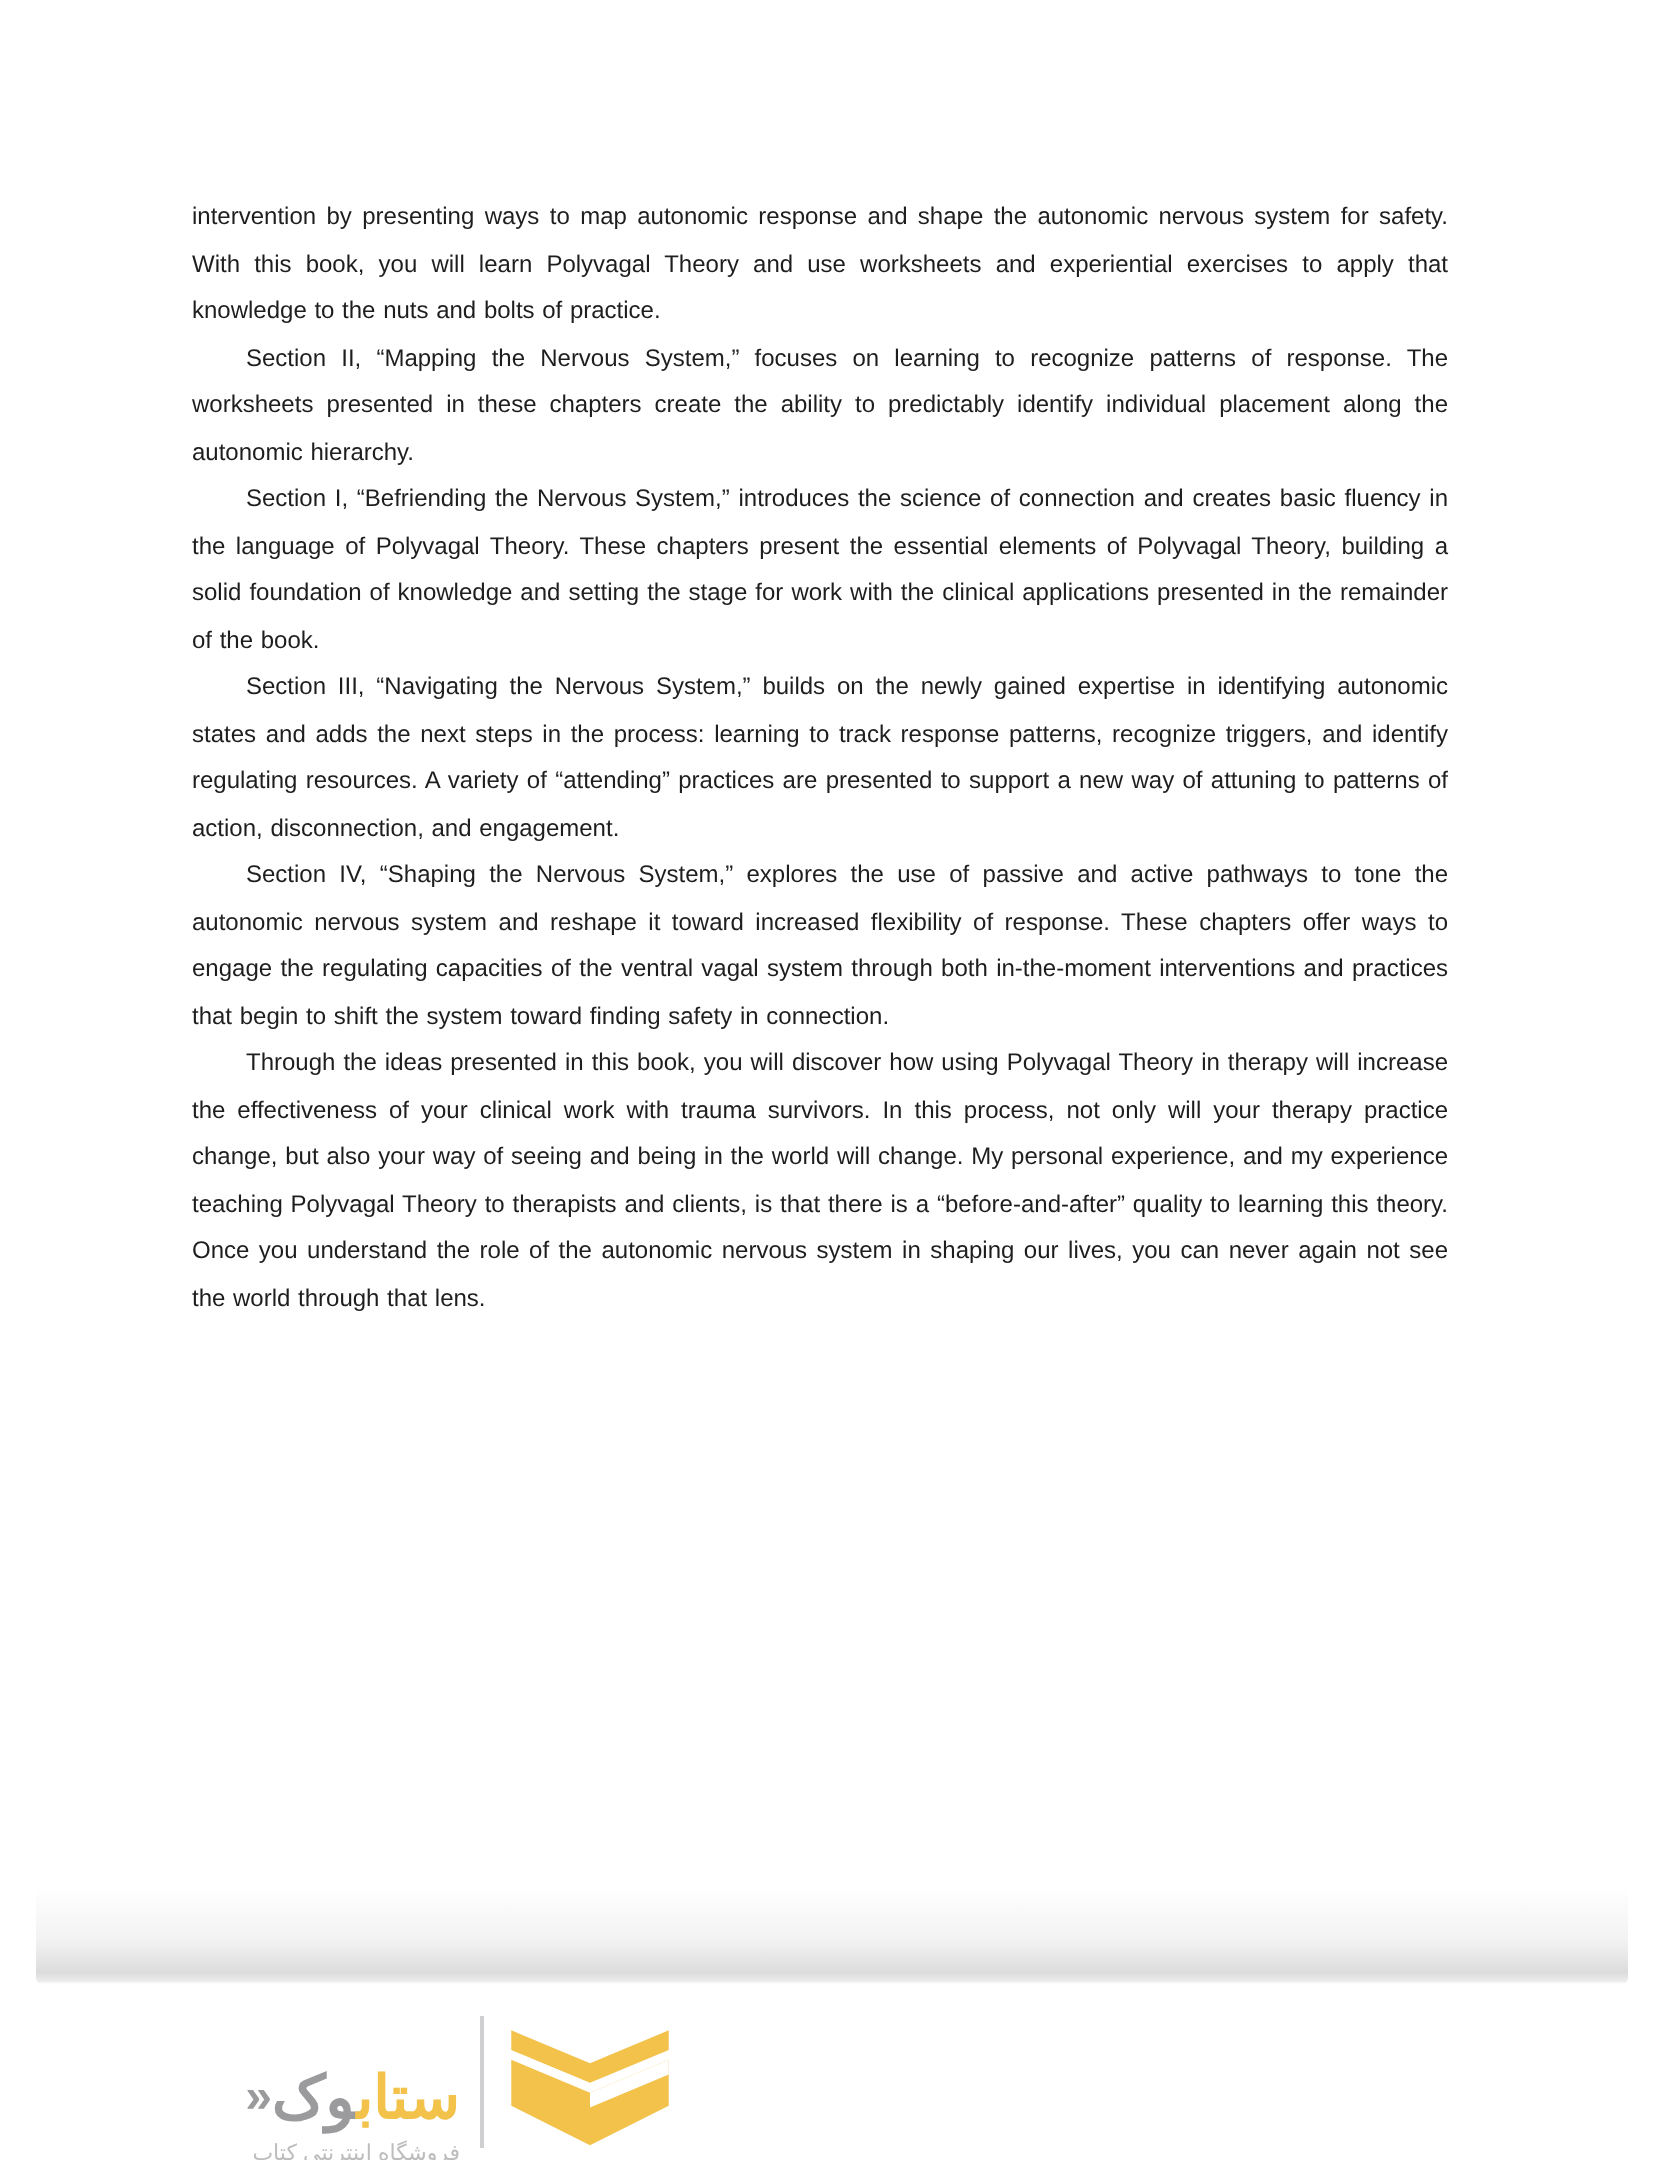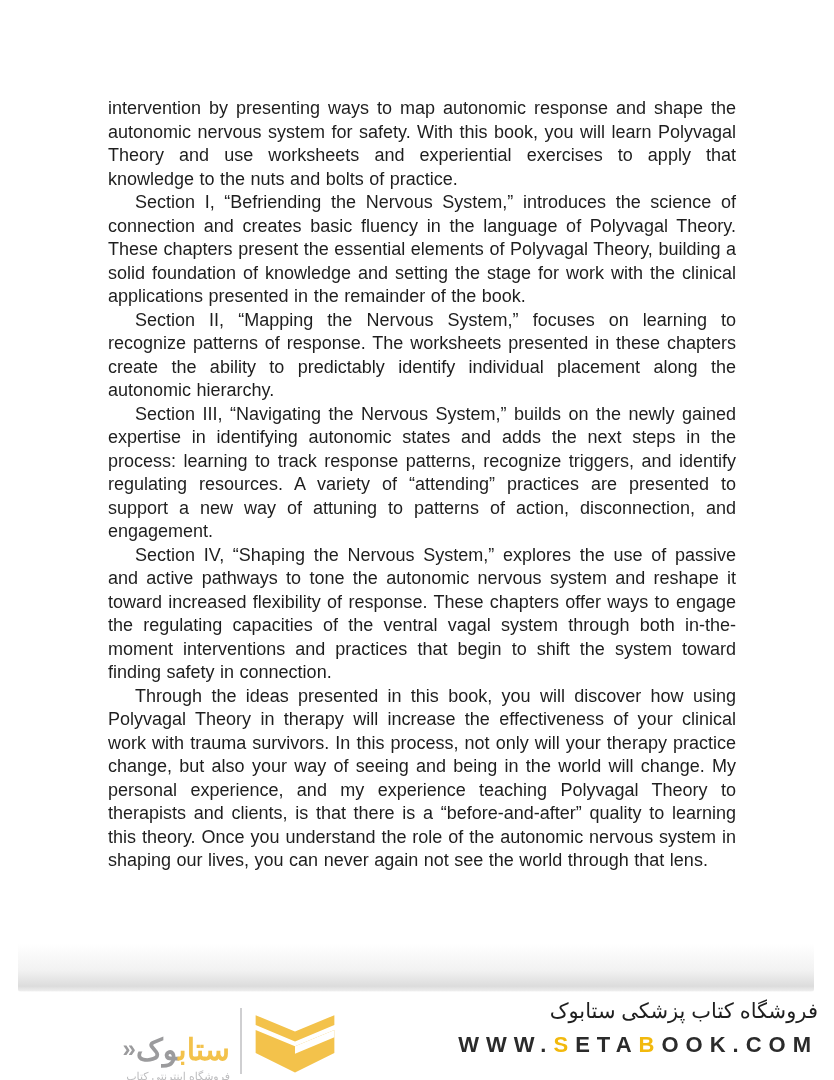--- a/index.html
+++ b/index.html
@@ -18,24 +18,24 @@
     height: 1080px;
     position: relative;
     background: #ffffff;
     overflow: hidden;
     font-family: "Liberation Sans", sans-serif;
   }
 
   
   .text-block {
     position: absolute;
-    left: 108px;
+    left: 96px;
     top: 97px;
     width: 628px;
-    font-size: 18px;
+    font-size: 12px;
     line-height: 23.5px;
     color: var(--text-dark);
     text-align: justify;
     word-spacing: 0.5px;
   }
   .text-block p { margin: 0; }
   .text-block p.indent { text-indent: 27px; }
 
   
   .page-shadow {
@@ -112,22 +112,22 @@
     color: var(--url-dark);
     white-space: nowrap;
   }
   .site-url .accent { color: var(--accent); }
 </style>
 </head>
 <body>
 
 <div class="text-block">
   <p>intervention by presenting ways to map autonomic response and shape the autonomic nervous system for safety. With this book, you will learn Polyvagal Theory and use worksheets and experiential exercises to apply that knowledge to the nuts and bolts of practice.</p>
+  <p class="indent">Section II, “Mapping the Nervous System,” focuses on learning to recognize patterns of response. The worksheets presented in these chapters create the ability to predictably identify individual placement along the autonomic hierarchy.</p>
   <p class="indent">Section I, “Befriending the Nervous System,” introduces the science of connection and creates basic fluency in the language of Polyvagal Theory. These chapters present the essential elements of Polyvagal Theory, building a solid foundation of knowledge and setting the stage for work with the clinical applications presented in the remainder of the book.</p>
-  <p class="indent">Section II, “Mapping the Nervous System,” focuses on learning to recognize patterns of response. The worksheets presented in these chapters create the ability to predictably identify individual placement along the autonomic hierarchy.</p>
   <p class="indent">Section III, “Navigating the Nervous System,” builds on the newly gained expertise in identifying autonomic states and adds the next steps in the process: learning to track response patterns, recognize triggers, and identify regulating resources. A variety of “attending” practices are presented to support a new way of attuning to patterns of action, disconnection, and engagement.</p>
   <p class="indent">Section IV, “Shaping the Nervous System,” explores the use of passive and active pathways to tone the autonomic nervous system and reshape it toward increased flexibility of response. These chapters offer ways to engage the regulating capacities of the ventral vagal system through both in-the-moment interventions and practices that begin to shift the system toward finding safety in connection.</p>
   <p class="indent">Through the ideas presented in this book, you will discover how using Polyvagal Theory in therapy will increase the effectiveness of your clinical work with trauma survivors. In this process, not only will your therapy practice change, but also your way of seeing and being in the world will change. My personal experience, and my experience teaching Polyvagal Theory to therapists and clients, is that there is a “before-and-after” quality to learning this theory. Once you understand the role of the autonomic nervous system in shaping our lives, you can never again not see the world through that lens.</p>
 </div>
 
 <div class="page-shadow"></div>
 
 <div class="footer">
 
   <div class="footer-logo">
@@ -138,18 +138,14 @@
       <div class="logo-sub">فروشگاه اینترنتی کتاب</div>
     </div>
     <div class="logo-divider"></div>
     <svg class="emblem" width="82" height="78" viewBox="0 0 100 95" xmlns="http://www.w3.org/2000/svg">
       <polygon points="2,16 50,36 98,16 98,28 50,48 2,28"></polygon>
       <polygon points="2,34 50,54 98,34 98,62 50,86 2,62"></polygon>
       <polygon points="50,54 98,34 98,43 50,63" fill="#ffffff" style="fill:#ffffff"></polygon>
     </svg>
   </div>
 
-  <div class="footer-right">
-    <div class="store-title">فروشگاه کتاب پزشکی ستابوک</div>
-    <div class="site-url"><span>WWW.</span><span class="accent">S</span><span>ETA</span><span class="accent">B</span><span>OOK.COM</span></div>
-  </div>
 
 </div>
 
 </body></html>

